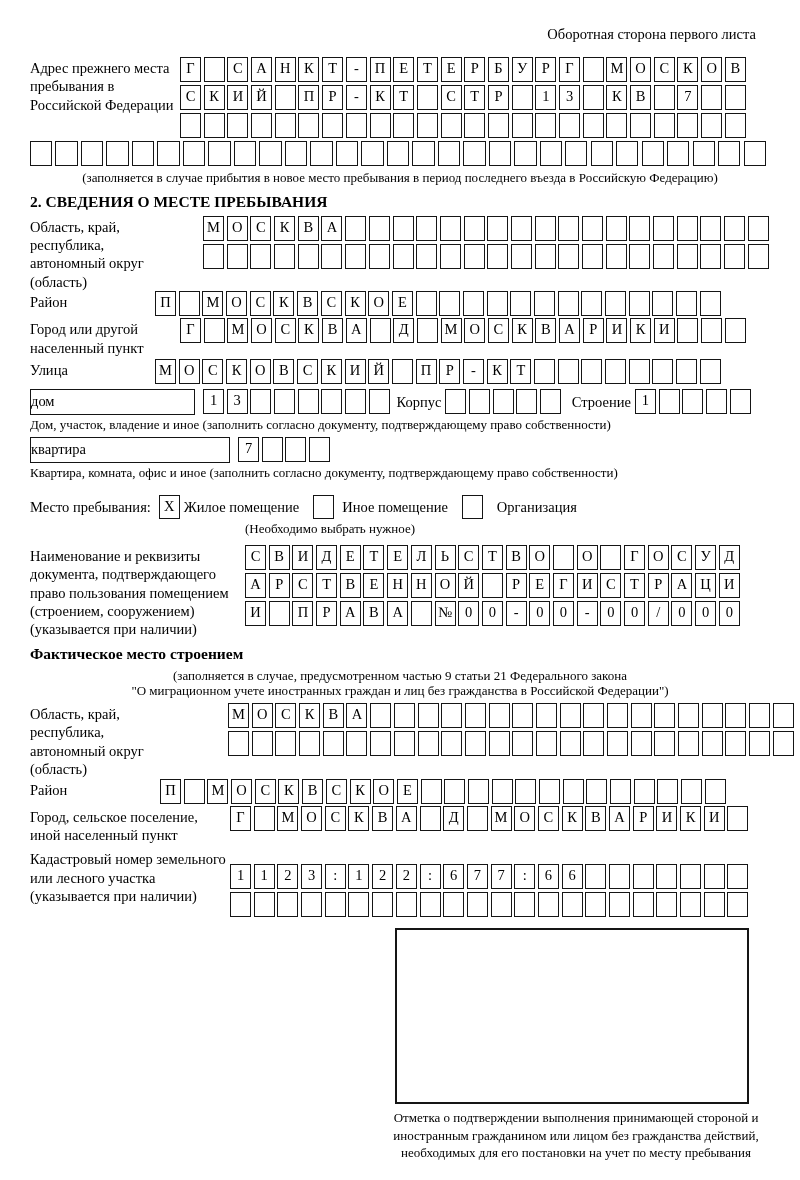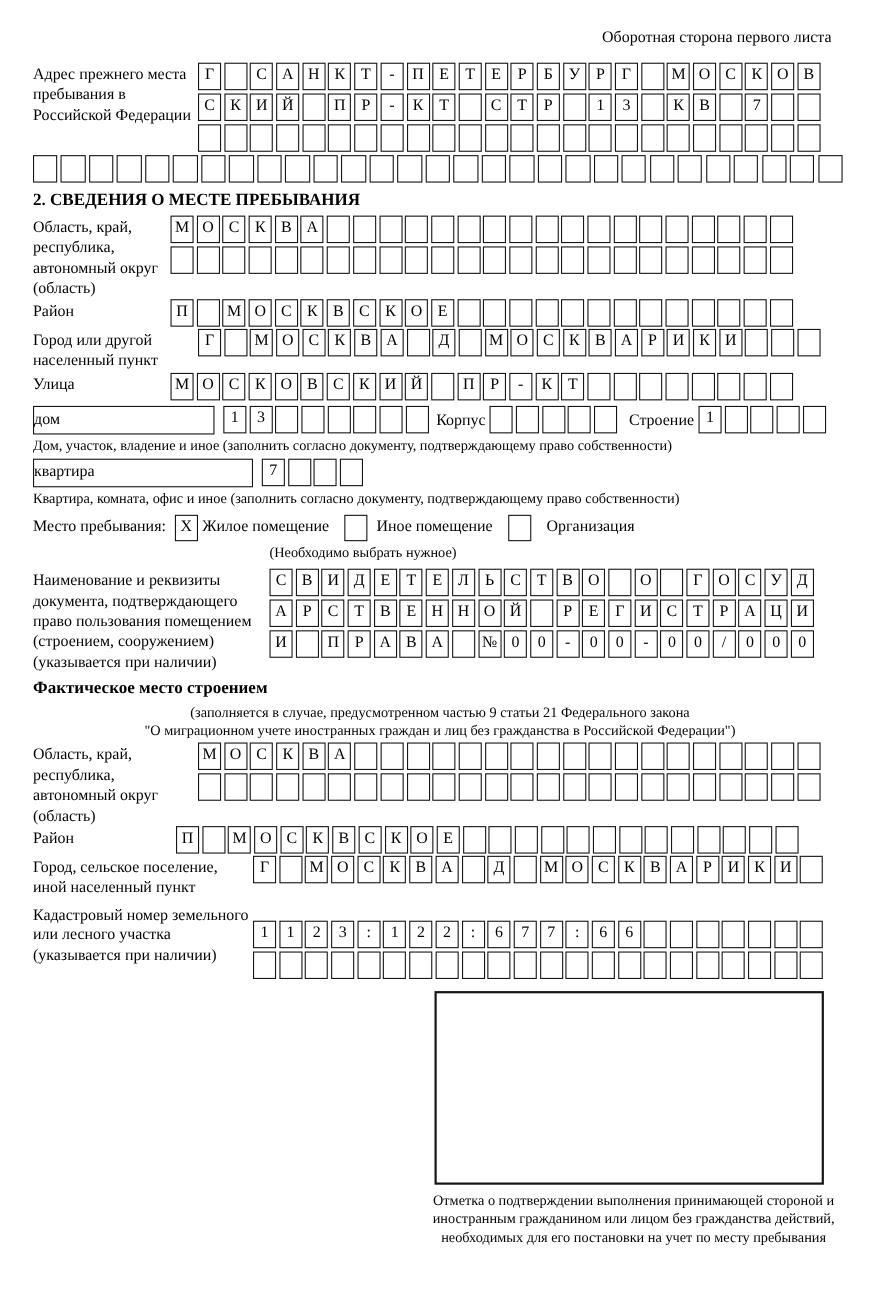--- a/index.html
+++ b/index.html
@@ -20,46 +20,47 @@
   .center{text-align:center;}
   .sec-title{font-size:15.5px;font-weight:bold;text-align:left;margin:7px 0 5px 0;}
   .label-box{box-sizing:border-box;border:1.8px solid #151515;height:26px;
              font-size:14.5px;line-height:23px;flex:0 0 auto;}
   .inline-lbl{font-size:14.5px;line-height:26px;flex:0 0 auto;}
   .checkbox{display:inline-block;box-sizing:border-box;width:21px;height:24px;
             border:1.6px solid #151515;text-align:center;font-size:14.5px;
             line-height:21px;vertical-align:middle;}
   .gap4{width:4px;flex:0 0 auto;} .gap8{width:8px;flex:0 0 auto;} .gap14{width:14px;flex:0 0 auto;}
   .mt2{margin-top:2px;} .mt4{margin-top:4px;} .mt5{margin-top:5px;} .mt6{margin-top:6px;}
-  .stay-row{display:flex;align-items:center;margin-top:7px;}
+  .stay-row{display:flex;align-items:center;margin-top:15px;}
   .stay-row .txt{font-size:14.5px;}
   .stamp-box{box-sizing:border-box;margin:8px 0 0 365px;width:354px;height:176px;
              border:2px solid #151515;}
   .stamp-caption{margin-left:360px;width:372px;text-align:center;font-size:13px;
                  line-height:1.32;margin-top:5px;}
   .doc-block{margin-top:8px;}
-  .minh72{min-height:72px;}
+  .minh72{min-height:72px;gap:48px;}
 </style>
 </head>
 <body>
 
 <div class="page">
 
   <div class="header-note">Оборотная сторона первого листа</div>
 
   <div class="row">
     <div class="lbl w150">Адрес прежнего места пребывания в Российской Федерации</div>
     <div>
       <div class="cells cells-row"><span class="cell">Г</span><span class="cell"></span><span class="cell">С</span><span class="cell">А</span><span class="cell">Н</span><span class="cell">К</span><span class="cell">Т</span><span class="cell">-</span><span class="cell">П</span><span class="cell">Е</span><span class="cell">Т</span><span class="cell">Е</span><span class="cell">Р</span><span class="cell">Б</span><span class="cell">У</span><span class="cell">Р</span><span class="cell">Г</span><span class="cell"></span><span class="cell">М</span><span class="cell">О</span><span class="cell">С</span><span class="cell">К</span><span class="cell">О</span><span class="cell">В</span></div>
       <div class="cells cells-row"><span class="cell">С</span><span class="cell">К</span><span class="cell">И</span><span class="cell">Й</span><span class="cell"></span><span class="cell">П</span><span class="cell">Р</span><span class="cell">-</span><span class="cell">К</span><span class="cell">Т</span><span class="cell"></span><span class="cell">С</span><span class="cell">Т</span><span class="cell">Р</span><span class="cell"></span><span class="cell">1</span><span class="cell">3</span><span class="cell"></span><span class="cell">К</span><span class="cell">В</span><span class="cell"></span><span class="cell">7</span><span class="cell"></span><span class="cell"></span></div>
       <div class="cells cells-row"><span class="cell"></span><span class="cell"></span><span class="cell"></span><span class="cell"></span><span class="cell"></span><span class="cell"></span><span class="cell"></span><span class="cell"></span><span class="cell"></span><span class="cell"></span><span class="cell"></span><span class="cell"></span><span class="cell"></span><span class="cell"></span><span class="cell"></span><span class="cell"></span><span class="cell"></span><span class="cell"></span><span class="cell"></span><span class="cell"></span><span class="cell"></span><span class="cell"></span><span class="cell"></span><span class="cell"></span></div>
     </div>
   </div>
   <div class="cells row-full"><span class="cell"></span><span class="cell"></span><span class="cell"></span><span class="cell"></span><span class="cell"></span><span class="cell"></span><span class="cell"></span><span class="cell"></span><span class="cell"></span><span class="cell"></span><span class="cell"></span><span class="cell"></span><span class="cell"></span><span class="cell"></span><span class="cell"></span><span class="cell"></span><span class="cell"></span><span class="cell"></span><span class="cell"></span><span class="cell"></span><span class="cell"></span><span class="cell"></span><span class="cell"></span><span class="cell"></span><span class="cell"></span><span class="cell"></span><span class="cell"></span><span class="cell"></span><span class="cell"></span></div>
 
+  <div class="note center mt4">(заполняется в случае прибытия в новое место пребывания в период последнего въезда в Российскую Федерацию)</div>
 
   <div class="sec-title">2. СВЕДЕНИЯ О МЕСТЕ ПРЕБЫВАНИЯ</div>
 
   <div class="row minh72">
     <div class="lbl w125">Область, край, республика, автономный округ (область)</div>
     <div>
       <div class="cells cells-row"><span class="cell">М</span><span class="cell">О</span><span class="cell">С</span><span class="cell">К</span><span class="cell">В</span><span class="cell">А</span><span class="cell"></span><span class="cell"></span><span class="cell"></span><span class="cell"></span><span class="cell"></span><span class="cell"></span><span class="cell"></span><span class="cell"></span><span class="cell"></span><span class="cell"></span><span class="cell"></span><span class="cell"></span><span class="cell"></span><span class="cell"></span><span class="cell"></span><span class="cell"></span><span class="cell"></span><span class="cell"></span></div>
       <div class="cells cells-row"><span class="cell"></span><span class="cell"></span><span class="cell"></span><span class="cell"></span><span class="cell"></span><span class="cell"></span><span class="cell"></span><span class="cell"></span><span class="cell"></span><span class="cell"></span><span class="cell"></span><span class="cell"></span><span class="cell"></span><span class="cell"></span><span class="cell"></span><span class="cell"></span><span class="cell"></span><span class="cell"></span><span class="cell"></span><span class="cell"></span><span class="cell"></span><span class="cell"></span><span class="cell"></span><span class="cell"></span></div>
     </div>
   </div>

